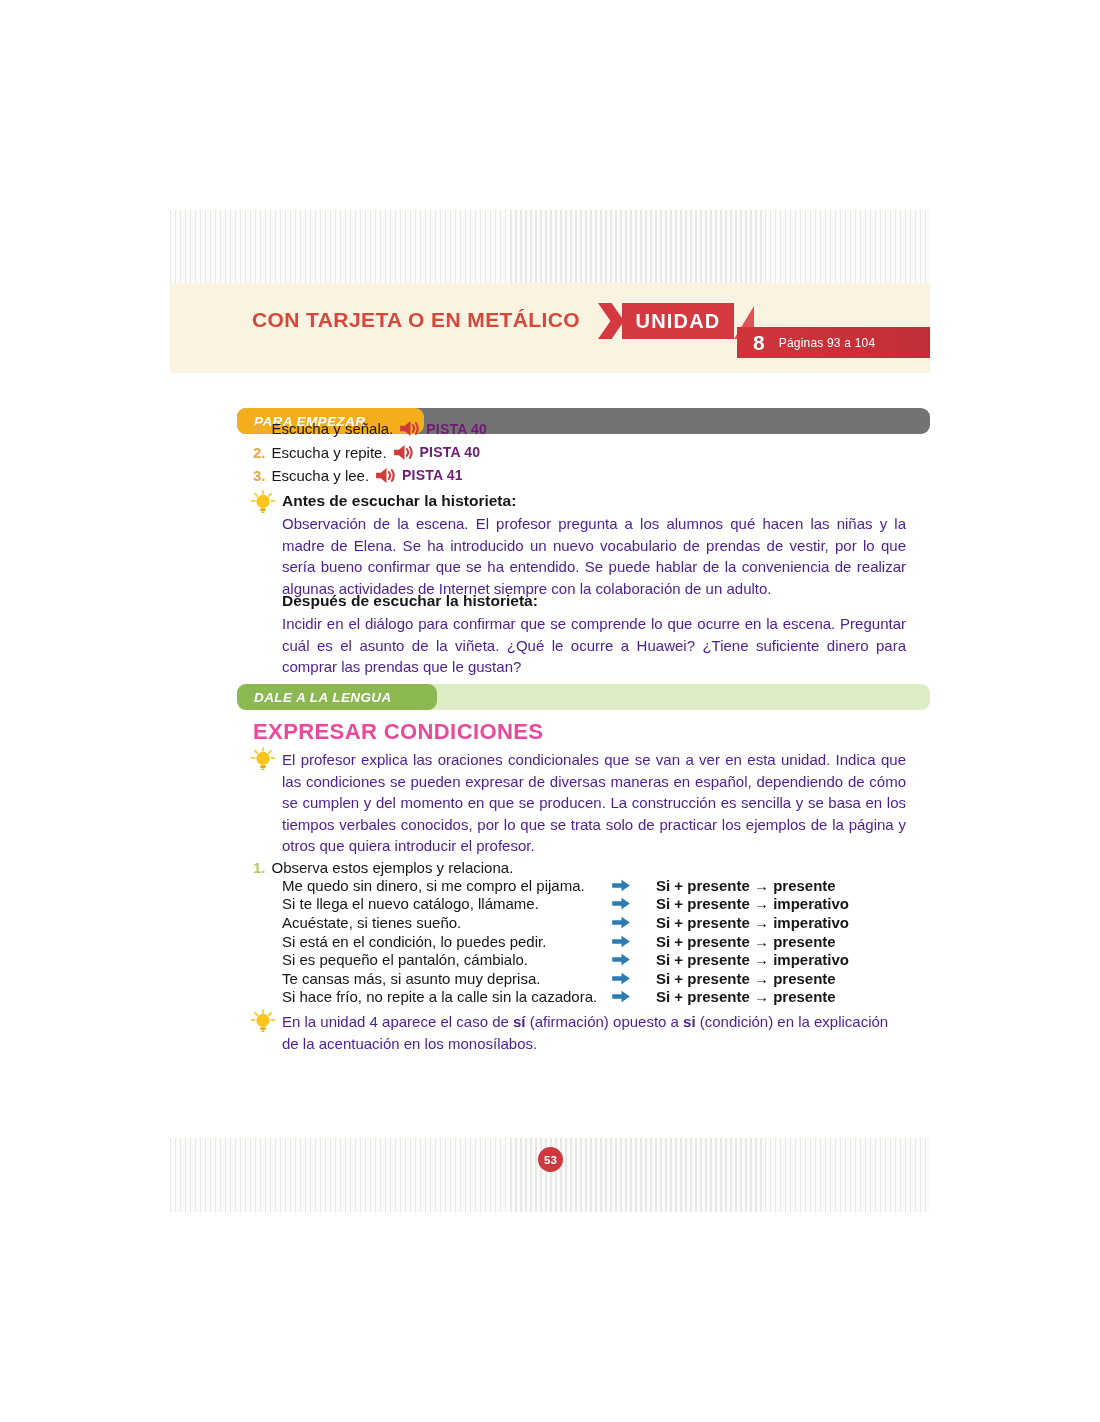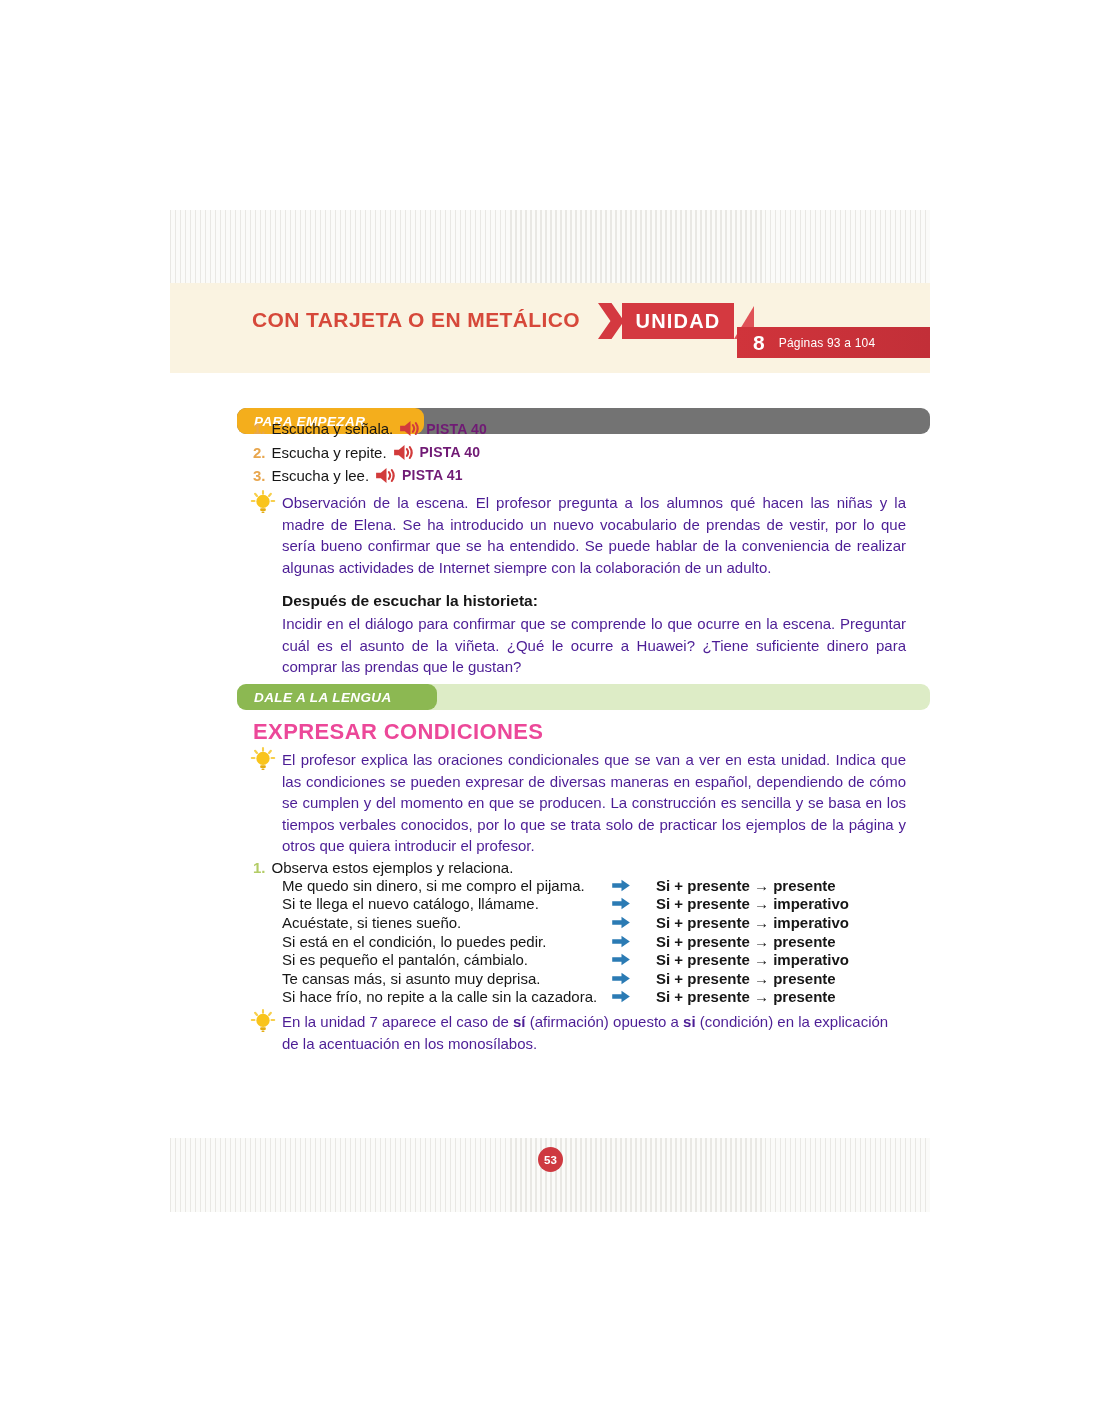--- a/index.html
+++ b/index.html
@@ -154,20 +154,21 @@
           <line x1="4.4" y1="3.6" x2="6.2" y2="5.8"></line>
           <line x1="19.6" y1="3.6" x2="17.8" y2="5.8"></line>
           <line x1="1.2" y1="10.6" x2="3.8" y2="10.6"></line>
           <line x1="22.8" y1="10.6" x2="20.2" y2="10.6"></line>
         </g>
         <circle cx="12" cy="11" r="6.4" fill="#f9c41c"></circle>
         <rect x="9.3" y="17.6" width="5.4" height="2.6" rx="1" fill="#e5ad13"></rect>
         <rect x="10.5" y="20.6" width="3" height="1.6" rx="0.8" fill="#e5ad13"></rect>
       </svg>
     <div class="tip-inner">
+      <div class="tip-heading">Antes de escuchar la historieta:</div>
       <div class="tip-body">Observación de la escena. El profesor pregunta a los alumnos qué hacen las niñas y la madre de Elena. Se ha introducido un nuevo vocabulario de prendas de vestir, por lo que sería bueno confirmar que se ha entendido. Se puede hablar de la conveniencia de realizar algunas actividades de Internet siempre con la colaboración de un adulto.</div>
     </div>
   </div>
 
   <div class="tip" style="top:592px">
     <div class="tip-inner">
       <div class="tip-heading">Después de escuchar la historieta:</div>
       <div class="tip-body">Incidir en el diálogo para confirmar que se comprende lo que ocurre en la escena. Preguntar cuál es el asunto de la viñeta. ¿Qué le ocurre a Huawei? ¿Tiene suficiente dinero para comprar las prendas que le gustan?</div>
     </div>
   </div>
@@ -261,21 +262,21 @@
           <line x1="19.6" y1="3.6" x2="17.8" y2="5.8"></line>
           <line x1="1.2" y1="10.6" x2="3.8" y2="10.6"></line>
           <line x1="22.8" y1="10.6" x2="20.2" y2="10.6"></line>
         </g>
         <circle cx="12" cy="11" r="6.4" fill="#f9c41c"></circle>
         <rect x="9.3" y="17.6" width="5.4" height="2.6" rx="1" fill="#e5ad13"></rect>
         <rect x="10.5" y="20.6" width="3" height="1.6" rx="0.8" fill="#e5ad13"></rect>
       </svg>
     <div class="tip-inner">
       <div class="tip-body nojust">
-        <span>En la unidad 7 aparece el caso de </span><b>sí</b><span> (afirmación) opuesto a </span><b>si</b><span> (condición) en la explicación de la acentuación en los monosílabos.</span>
+        <span>En la unidad 4 aparece el caso de </span><b>sí</b><span> (afirmación) opuesto a </span><b>si</b><span> (condición) en la explicación de la acentuación en los monosílabos.</span>
       </div>
     </div>
   </div>
 
   <div class="stripes stripes-bottom"></div>
   <div class="page-badge">53</div>
 
 </div>
 
 </body></html>

